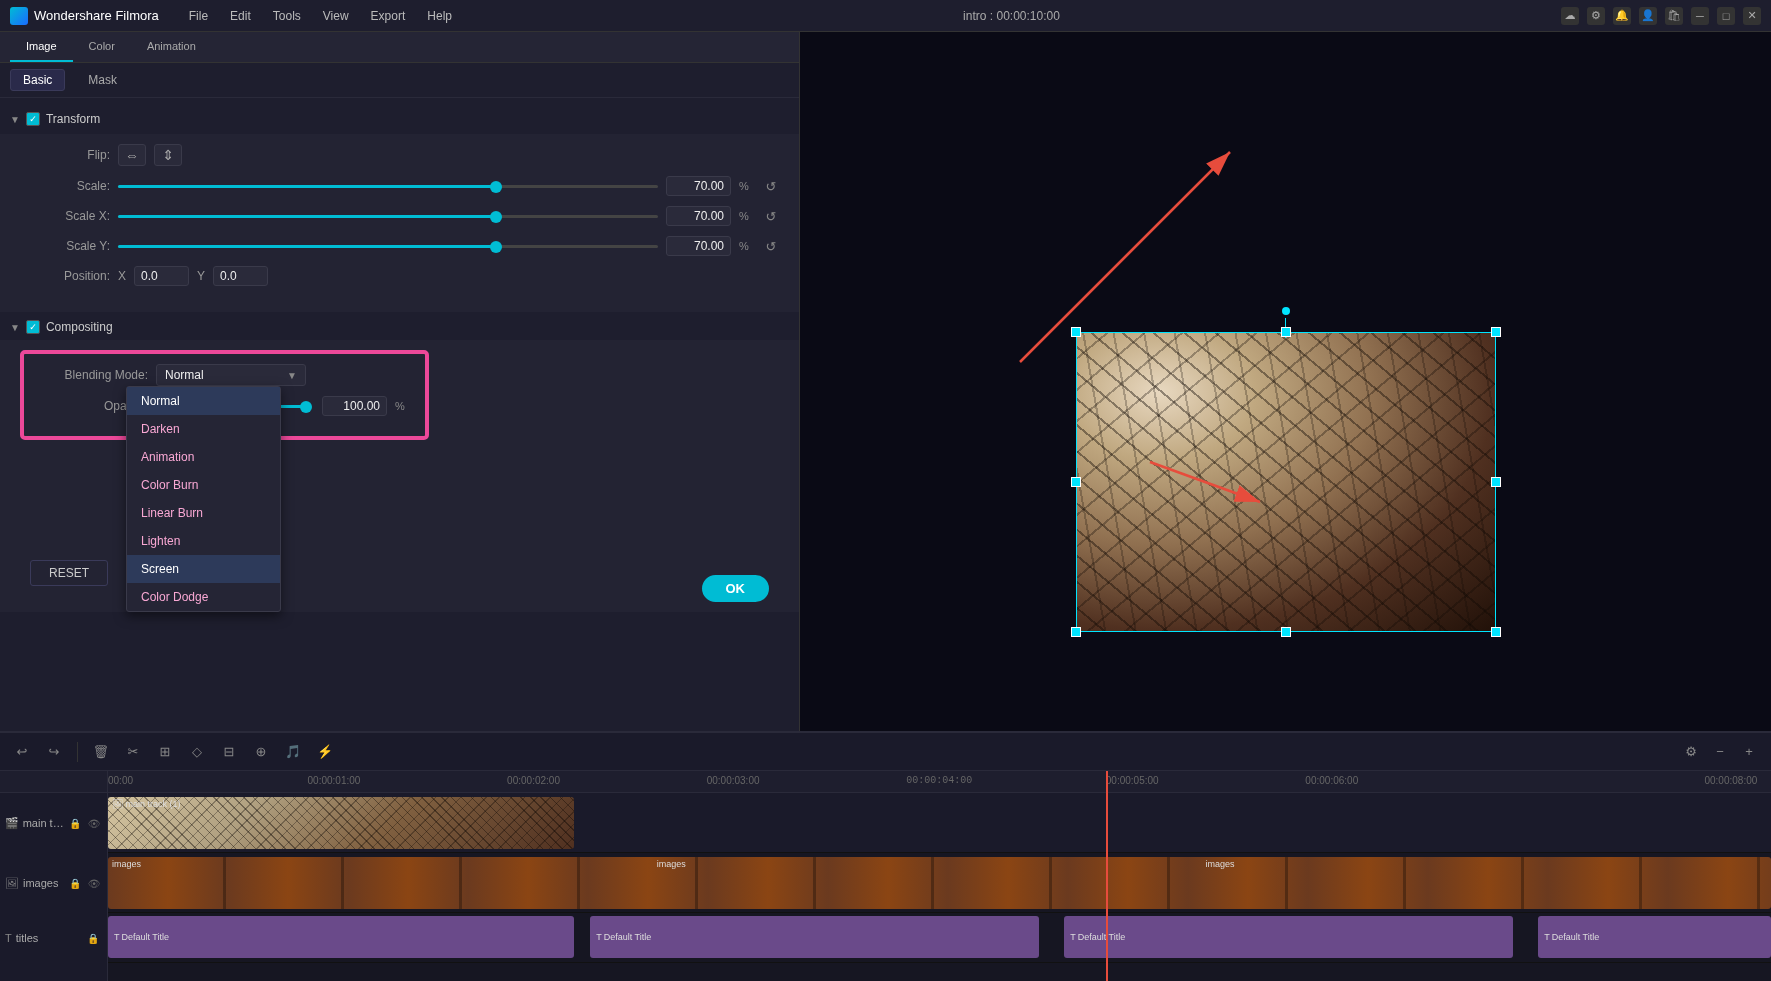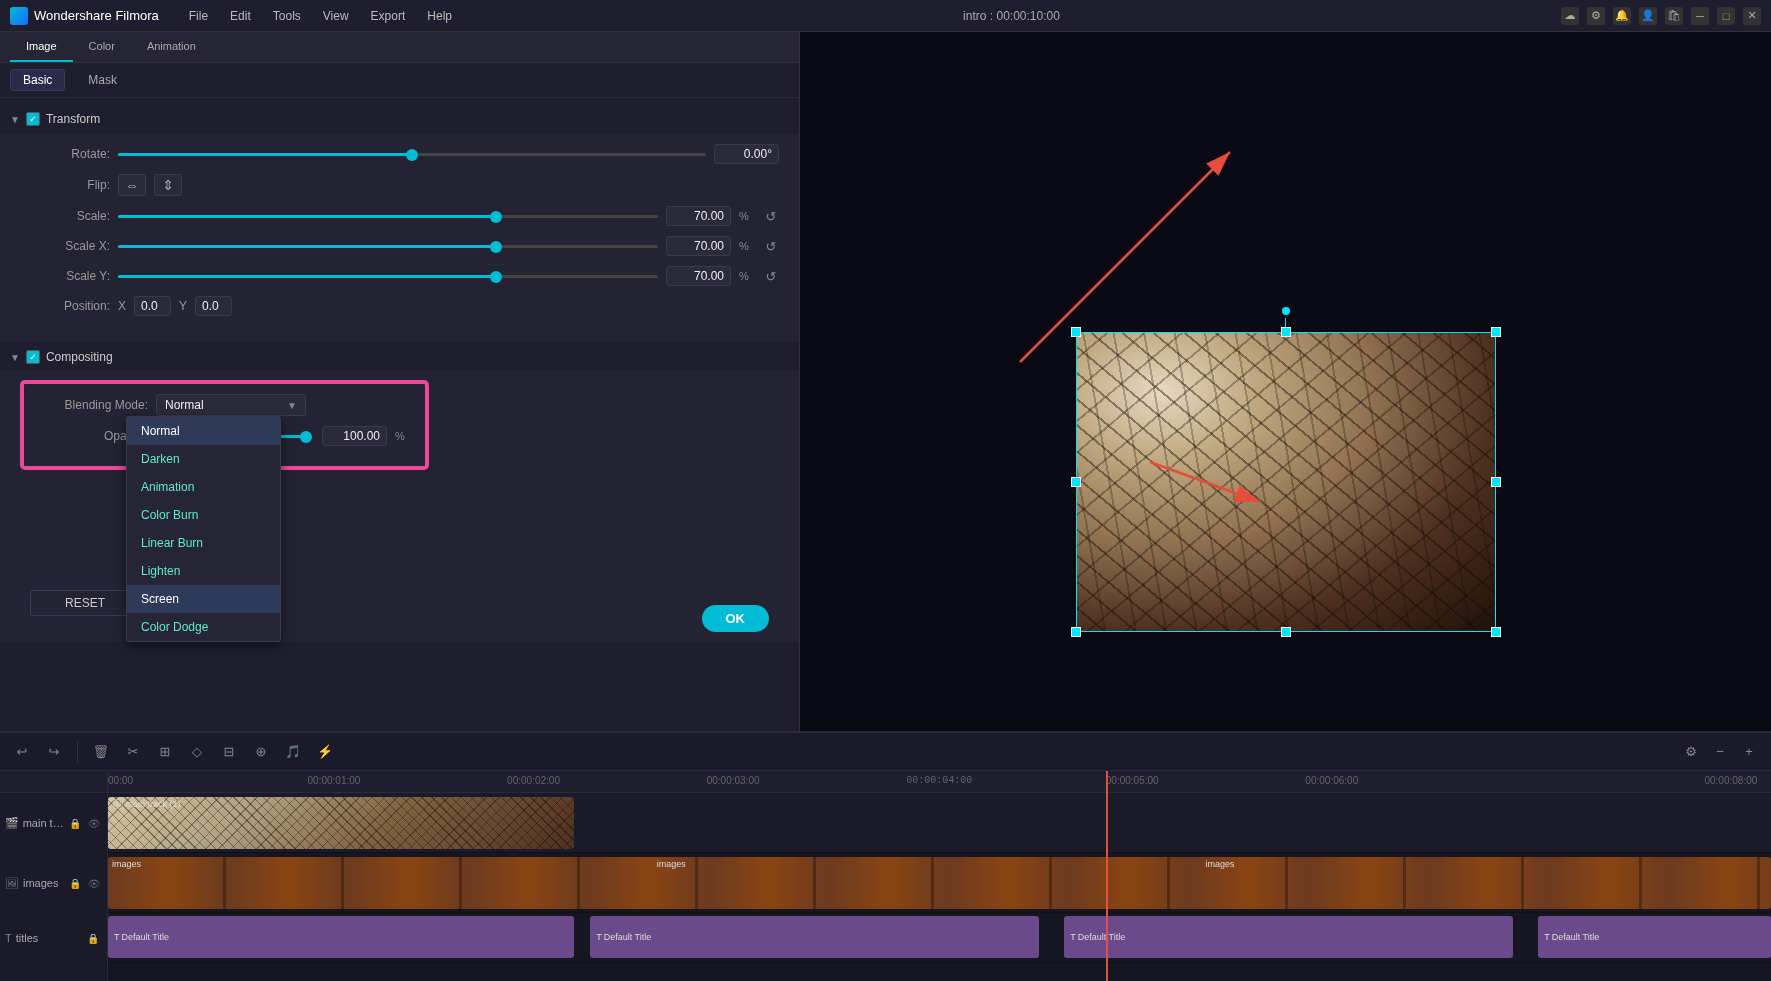--- a/index.html
+++ b/index.html
@@ -238,21 +238,21 @@
     .position-row {
       display: flex;
       align-items: center;
       gap: 8px;
       margin-bottom: 10px;
     }
     .pos-sub-label {
       color: #999; font-size: 12px;
     }
     .pos-input {
-      width: 37px;
+      width: 55px;
       background: #2a2a3a;
       border: 1px solid #3a3a4a;
       color: #eee;
       padding: 2px 6px;
       border-radius: 3px;
       font-size: 12px;
     }
 
     
     .compositing-content {
@@ -295,31 +295,31 @@
       width: 155px;
       background: #252535;
       border: 1px solid #3a3a4a;
       border-radius: 3px;
       z-index: 100;
       box-shadow: 0 4px 12px rgba(0,0,0,0.5);
     }
     .dropdown-item {
       padding: 7px 14px;
       cursor: pointer;
-      color: #5eead4;
+      color: #f9a8d4;
       font-size: 12px;
     }
     .dropdown-item.highlighted { background: #2d3a5a; color: #fff; }
 
     
     .reset-btn {
       position: absolute;
       bottom: 10px;
       left: 10px;
-      padding: 5px 34px;
+      padding: 5px 18px;
       background: transparent;
       border: 1px solid #3a3a5a;
       color: #ccc;
       border-radius: 3px;
       cursor: pointer;
       font-size: 12px;
     }
 
     
     .ok-btn {
@@ -583,30 +583,20 @@
     <div class="properties-area">
 
       <div class="section-header">
         <span class="chevron">▼</span>
         <div class="checkbox">✓</div>
         <span>Transform</span>
       </div>
 
       <div class="section-content">
 
-        <div class="prop-row">
-          <span class="prop-label">Rotate:</span>
-          <div class="slider-container">
-            <div class="slider-track">
-              <div class="slider-fill" style="width: 50%;"></div>
-              <div class="slider-thumb" style="left: calc(50% - 6px);"></div>
-            </div>
-          </div>
-          <input class="value-input" value="0.00°" style="">
-        </div>
 
         <div class="flip-row">
           <span class="flip-label">Flip:</span>
           <div class="flip-btn">⇔</div>
           <div class="flip-btn">⇕</div>
         </div>
 
         <div class="prop-row">
           <span class="prop-label">Scale:</span>
           <div class="slider-container">

